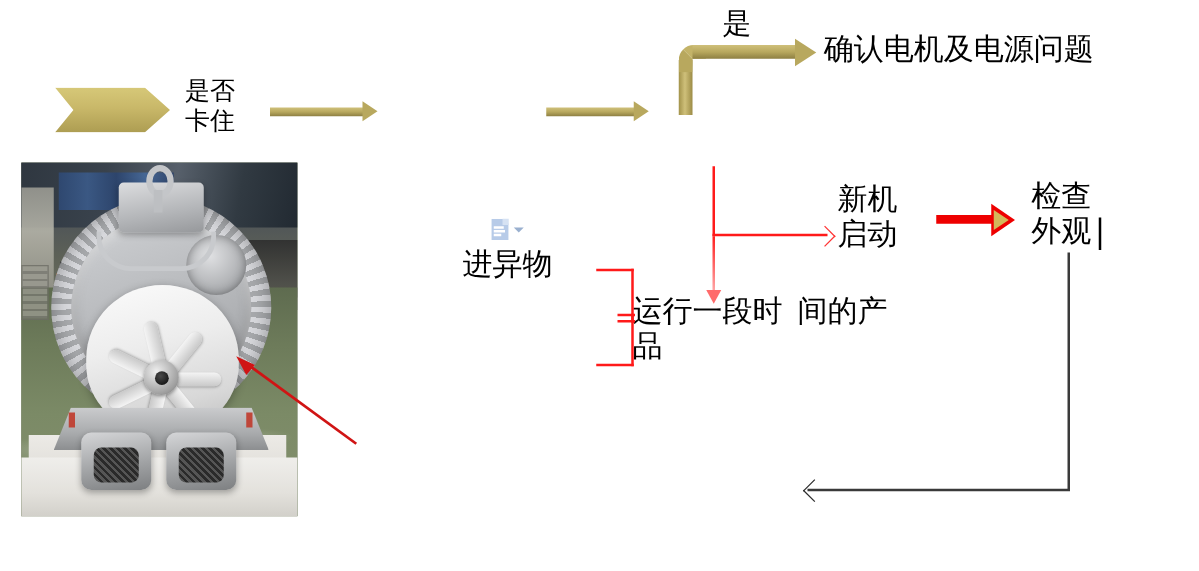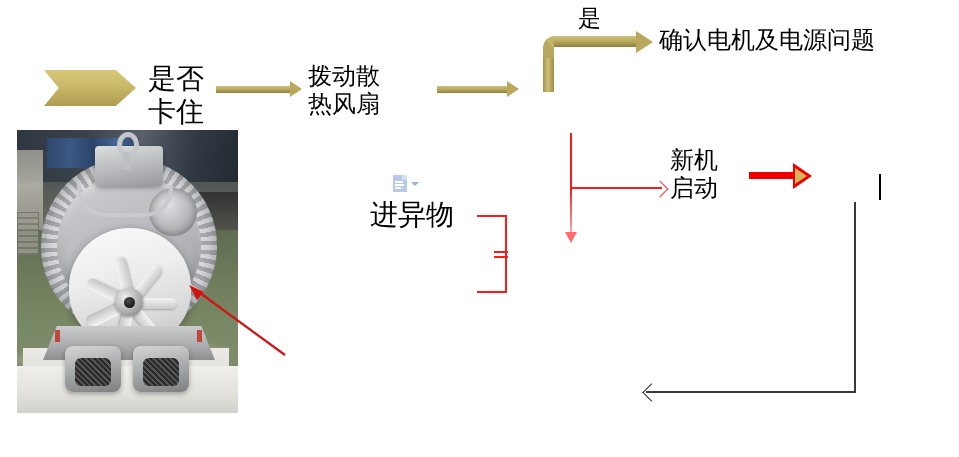--- a/index.html
+++ b/index.html
@@ -133,40 +133,42 @@
     border-left:4px solid transparent;border-right:4px solid transparent;border-top:4px solid #9ab0cf;}
 
   .photo-red-arrow{position:absolute;}
 </style>
 </head>
 <body>
 
 <div class="stage">
 
 
-  <div class="txt cn" style="left:148px;top:62px;font-size:28px;">是否
+  <div class="txt cn" style="left:148px;top:62px;font-size:20px;">是否
 卡住</div>
 
-  <div class="txt cn" style="left:308px;top:62px;font-size:24px;">拨动散
-热风扇</div>
 
 
   <div class="txt cn" style="left:578px;top:5px;font-size:23px;">是</div>
 
   <div class="txt cn" style="left:670px;top:146px;font-size:24px;">新机
 启动</div>
 
   <div class="txt cn" style="left:659px;top:26px;font-size:24px;">确认电机及电源问题</div>
 
+  <div class="txt cn" style="left:825px;top:144px;font-size:24px;">检查
+外观</div>
 
   <div class="caret" style="left:879px;top:174px;height:26px;"></div>
 
-  <div class="txt cn" style="left:370px;top:198px;font-size:28px;">进异物</div>
-
-
+  <div class="txt cn" style="left:370px;top:198px;font-size:24px;">进异物</div>
+
+
+  <div class="txt cn" style="left:506px;top:236px;font-size:24px;">运行一段时  间的产
+品</div>
 
 
 
   <div class="chev" style="left:44px;top:70px;width:92px;height:36px;"></div>
 
   <div class="gold-arrow" style="left:216px;top:81px;width:90px;height:16px;">
     <div class="goldbar" style="left:0;top:5px;width:76px;height:7px;"></div>
     <div class="goldhead" style="left:74px;top:0;"></div>
   </div>
 

